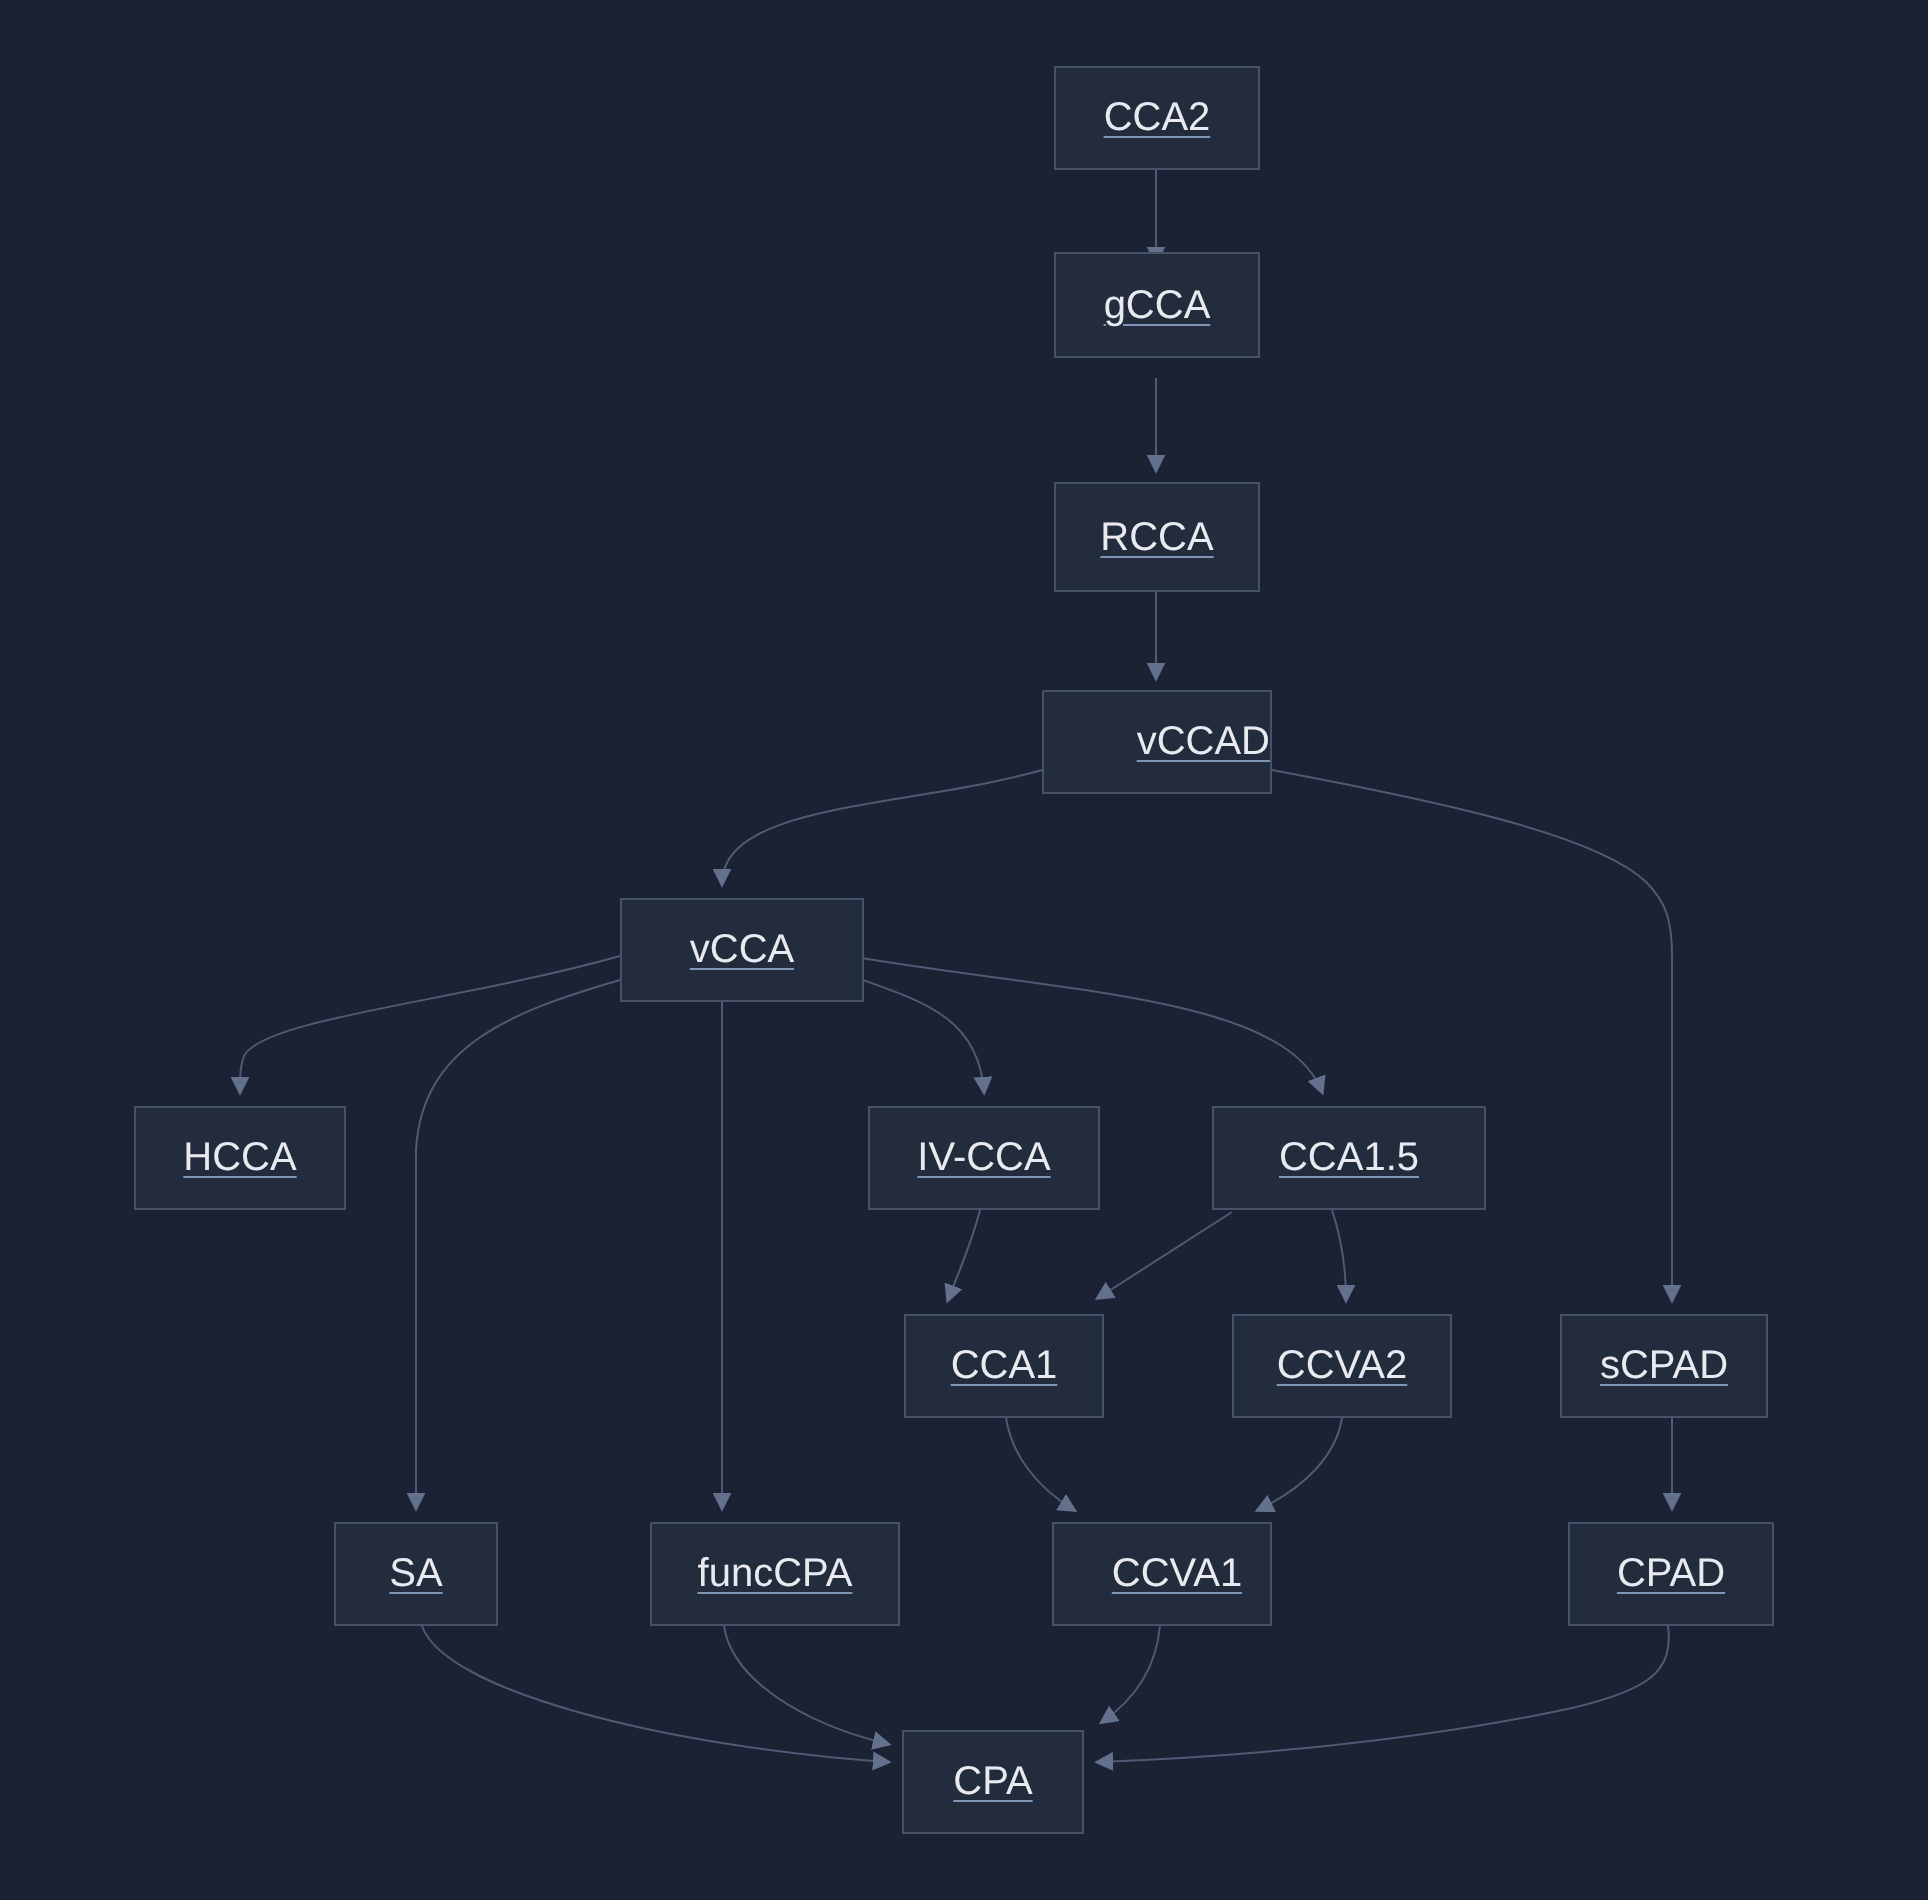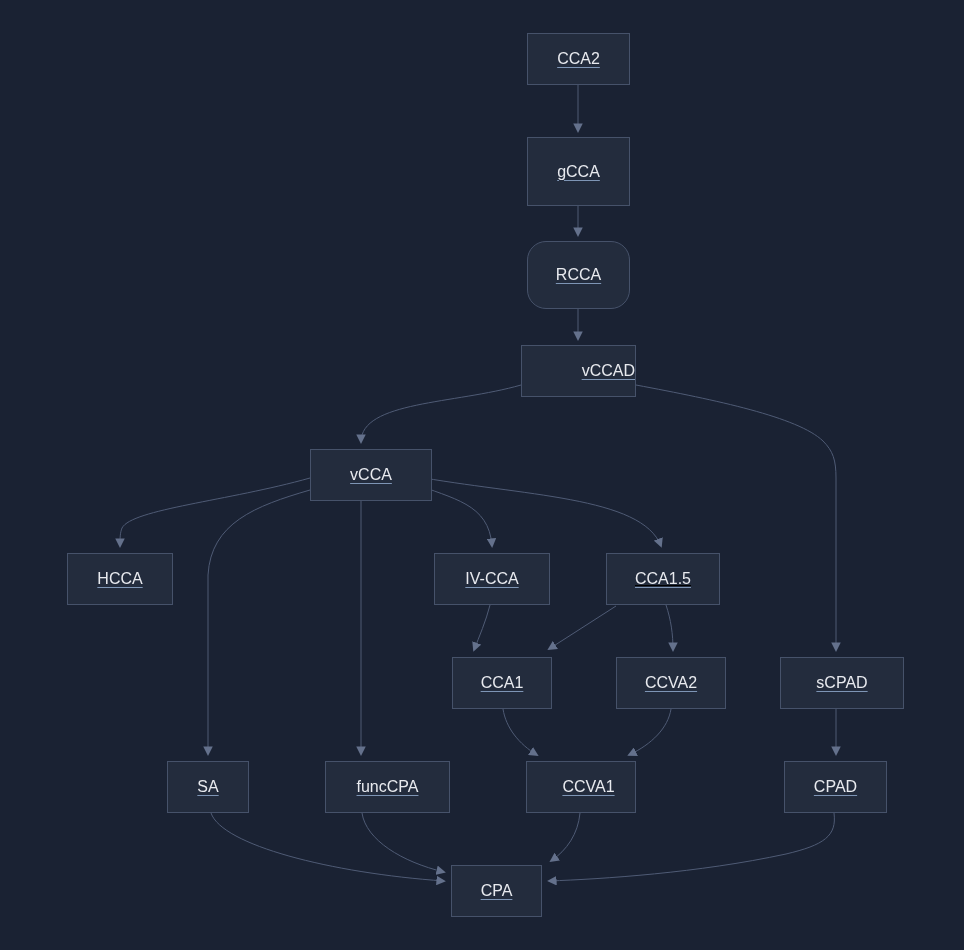--- a/index.html
+++ b/index.html
@@ -17,21 +17,21 @@
   .edge{fill:none;stroke:var(--edge);stroke-width:1;}
   .arrow-fill{fill:var(--arrowhead);}
   .node{
     position:absolute;box-sizing:border-box;
     background:var(--node-fill);
     border:1px solid var(--node-border);
     display:flex;align-items:center;justify-content:center;
     cursor:pointer;
   }
   .node-label{
-    color:var(--text);font-size:16px;line-height:1;
+    color:var(--text);font-size:20px;line-height:1;
     text-decoration:underline;
     text-decoration-color:var(--underline);
     text-decoration-thickness:1px;
     text-underline-offset:3px;
     white-space:nowrap;
   }
 </style>
 </head>
 <body>
 
@@ -62,48 +62,48 @@
         <path d="M211,813 C222,845 330,873 444,881" class="edge" marker-end="url(#arrow)"></path>
         <path d="M362,813 C366,840 402,862 444,872" class="edge" marker-end="url(#arrow)"></path>
         <path d="M580,813 C578,834 567,850 551,861" class="edge" marker-end="url(#arrow)"></path>
         <path d="M834,813 C837,836 824,845 786,854 C698,873 602,879 549,881" class="edge" marker-end="url(#arrow)"></path>
       </g>
   </svg>
   <div id="node-layer">
       <div class="node" style="left: 527px; top: 33px; width: 103px; height: 52px;">
         <span class="node-label">CCA2</span>
       </div>
-      <div class="node" style="left: 527px; top: 137px; width: 103px; height: 69px;">
+      <div class="node" style="left: 527px; top: 126px; width: 103px; height: 53px;">
         <span class="node-label">gCCA</span>
       </div>
-      <div class="node" style="left: 527px; top: 241px; width: 103px; height: 68px; border-radius: 19px;">
+      <div class="node" style="left: 527px; top: 241px; width: 103px; height: 55px;">
         <span class="node-label">RCCA</span>
       </div>
       <div class="node" style="left: 521px; top: 345px; width: 115px; height: 52px; justify-content: flex-end;">
         <span class="node-label">vCCAD</span>
       </div>
       <div class="node" style="left: 310px; top: 449px; width: 122px; height: 52px;">
         <span class="node-label">vCCA</span>
       </div>
       <div class="node" style="left: 67px; top: 553px; width: 106px; height: 52px;">
         <span class="node-label">HCCA</span>
       </div>
       <div class="node" style="left: 434px; top: 553px; width: 116px; height: 52px;">
         <span class="node-label">IV-CCA</span>
       </div>
-      <div class="node" style="left: 606px; top: 553px; width: 114px; height: 52px; text-decoration: underline;">
+      <div class="node" style="left: 606px; top: 553px; width: 137px; height: 52px;">
         <span class="node-label">CCA1.5</span>
       </div>
       <div class="node" style="left: 452px; top: 657px; width: 100px; height: 52px;">
         <span class="node-label">CCA1</span>
       </div>
       <div class="node" style="left: 616px; top: 657px; width: 110px; height: 52px;">
         <span class="node-label">CCVA2</span>
       </div>
-      <div class="node" style="left: 780px; top: 657px; width: 124px; height: 52px;">
+      <div class="node" style="left: 780px; top: 657px; width: 104px; height: 52px;">
         <span class="node-label">sCPAD</span>
       </div>
       <div class="node" style="left: 167px; top: 761px; width: 82px; height: 52px;">
         <span class="node-label">SA</span>
       </div>
       <div class="node" style="left: 299px; top: 761px; width: 125px; height: 52px; margin-left: 26px;">
         <span class="node-label">funcCPA</span>
       </div>
       <div class="node" style="left: 526px; top: 761px; width: 110px; height: 52px; padding-left: 15px;">
         <span class="node-label">CCVA1</span>

